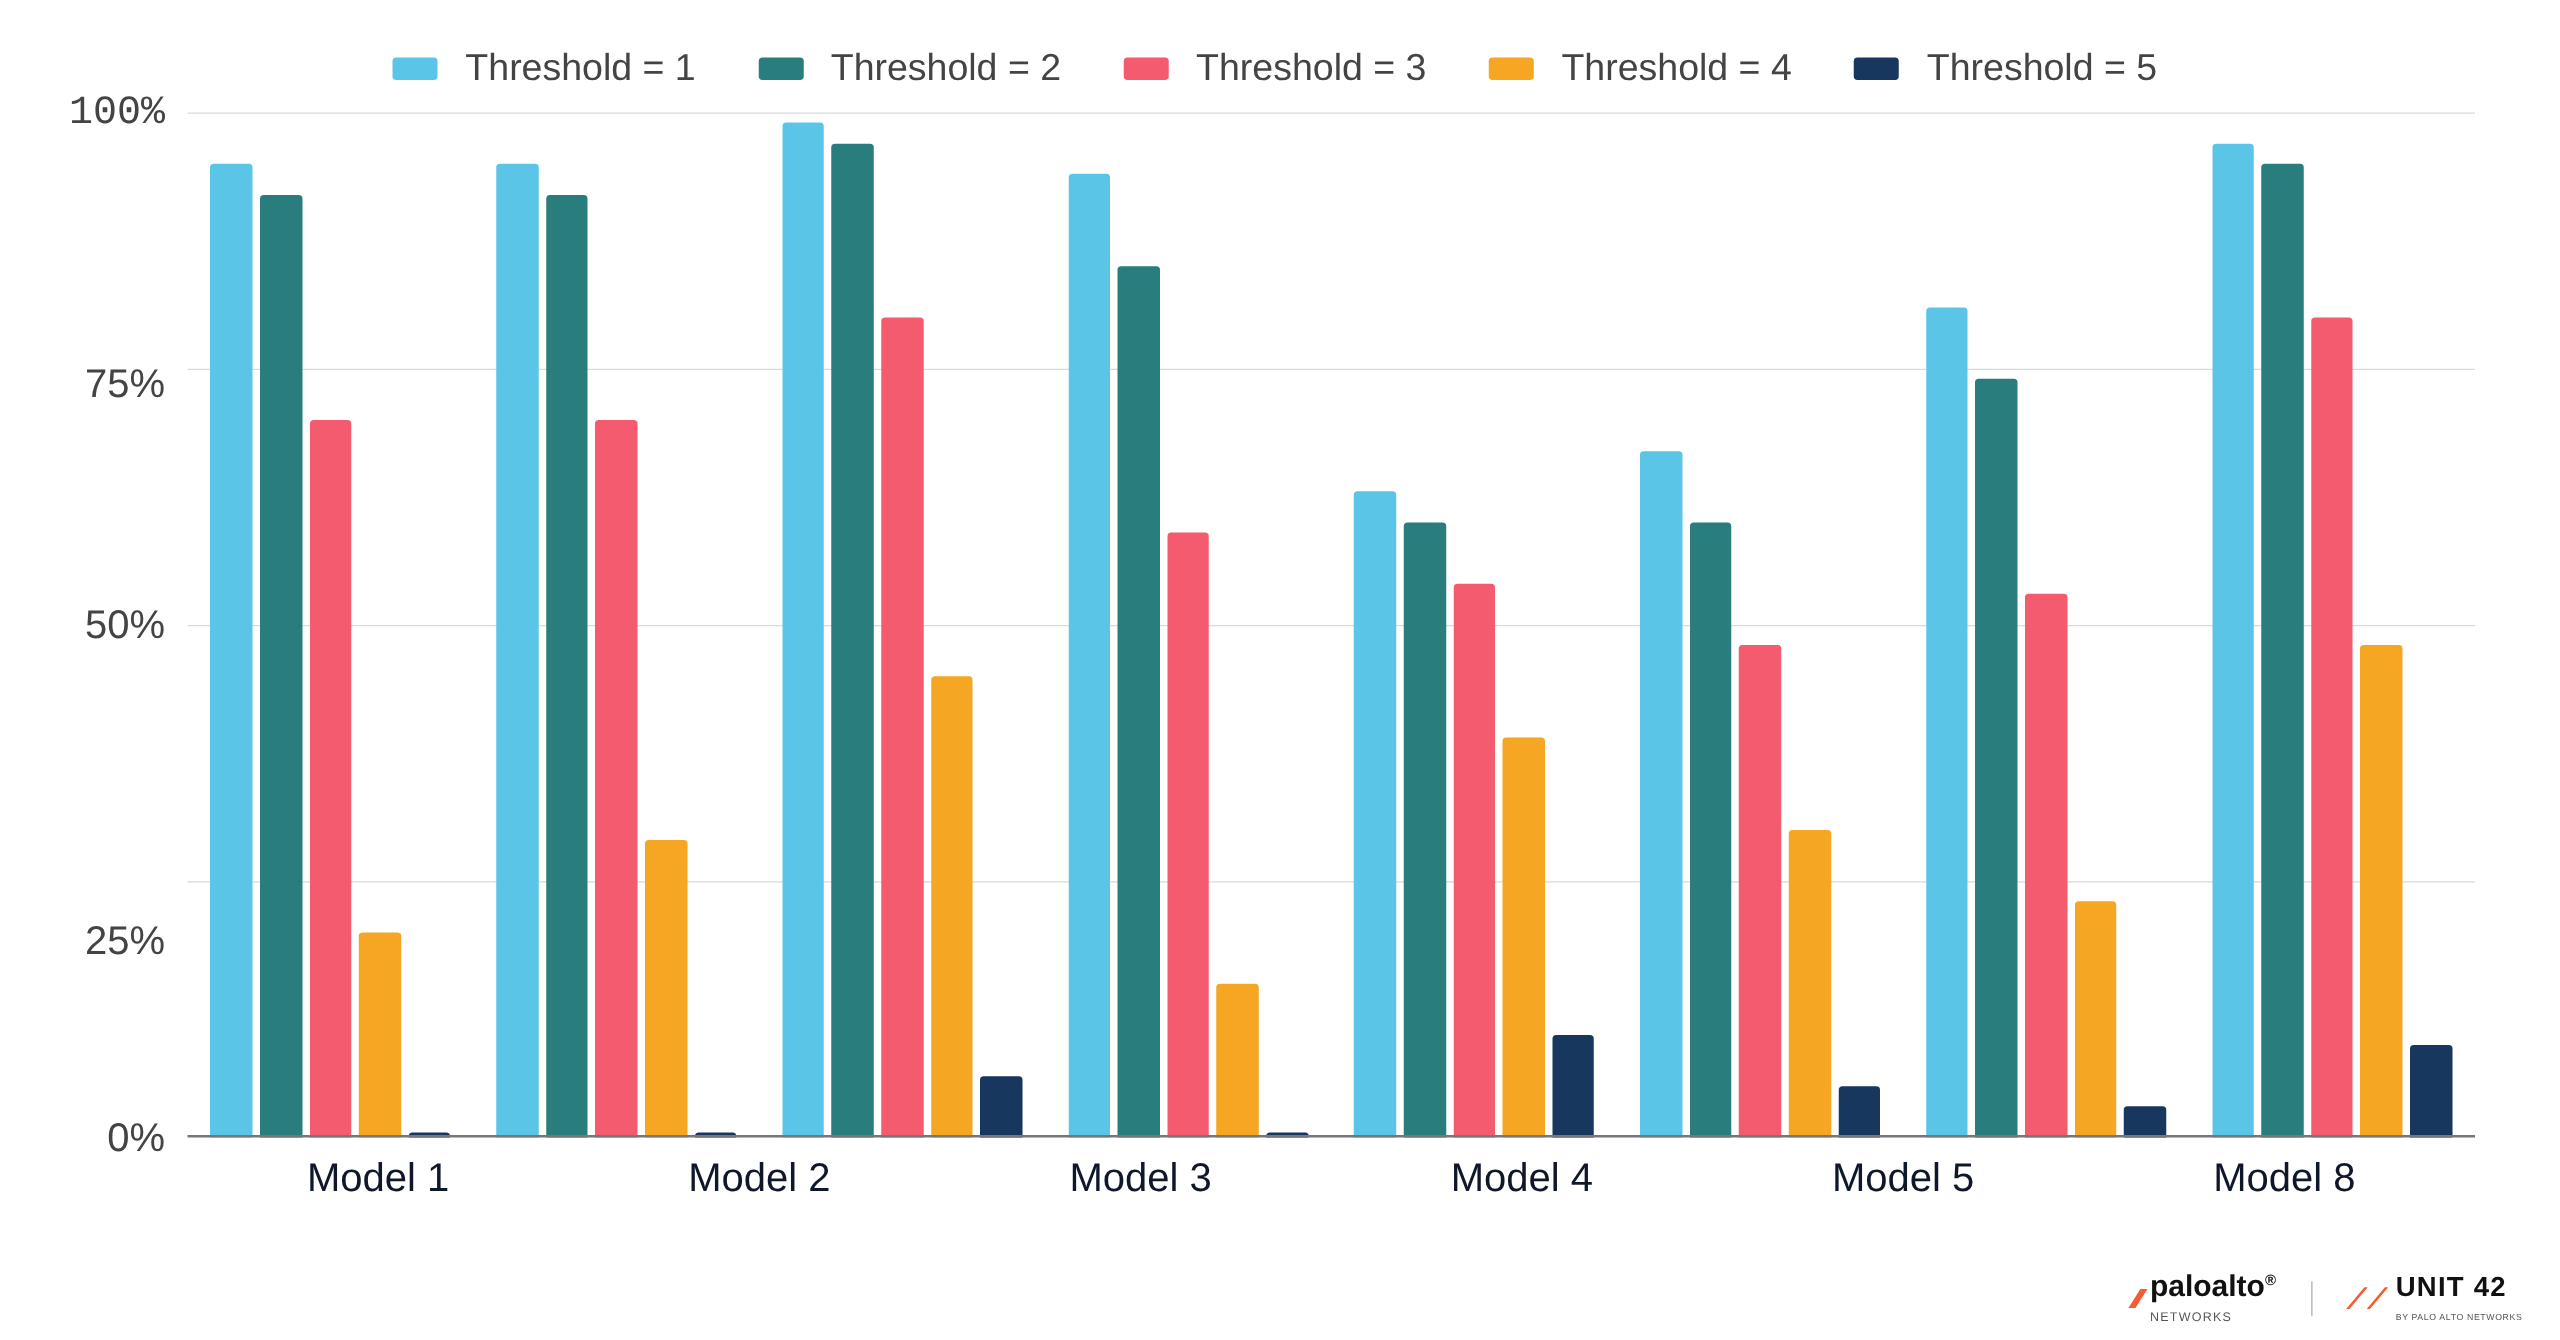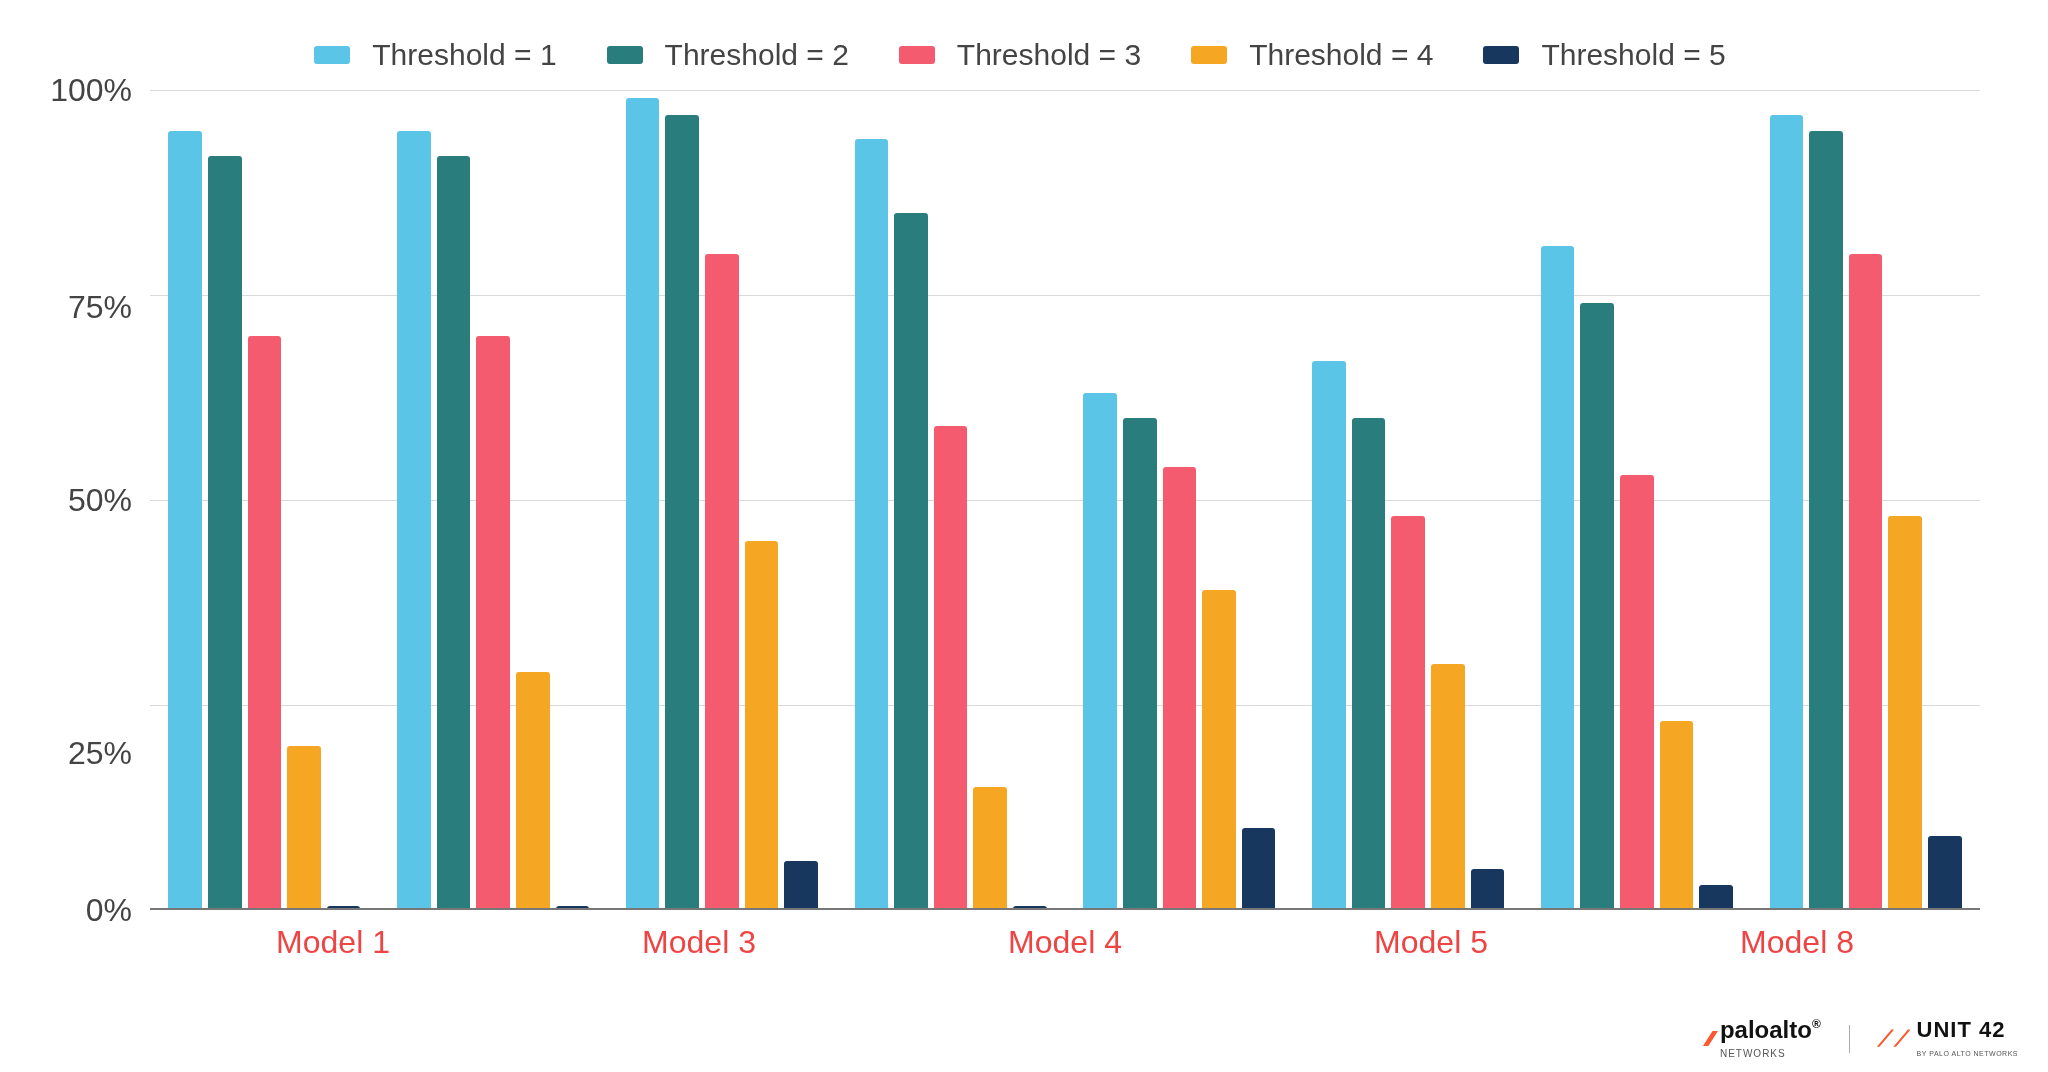--- a/index.html
+++ b/index.html
@@ -104,21 +104,21 @@
     position: absolute;
     left: 110px;
     width: 1830px;
     top: 898px;
     display: flex;
   }
   .xlabel {
     flex: 1 1 0;
     text-align: center;
     font-size: 32px;
-    color: #ef4444;
+    color: #0f172a;
     padding-top: 6px;
   }
   .footer {
     position: absolute;
     right: 30px;
     bottom: 12px;
     display: flex;
     align-items: center;
     gap: 28px;
     font-size: 18px;
@@ -201,21 +201,21 @@
   <div class="plot">
     <div class="grid-area" id="grid-area">
         <div class="ylabel" style="top: 100%;">0%</div>
         <div class="gridline" style="top: 75%;"></div>
         <div class="ylabel" style="top: 75%; margin-top: 48px;">25%</div>
         <div class="gridline" style="top: 50%;"></div>
         <div class="ylabel" style="top: 50%;">50%</div>
         <div class="gridline" style="top: 25%;"></div>
         <div class="ylabel" style="top: 25%; margin-top: 12px;">75%</div>
         <div class="gridline" style="top: 0%;"></div>
-        <div class="ylabel" style="top: 0%;">100%</div>
+        <div class="ylabel" style="top: 0%; font-family: Liberation Mono, monospace;">100%</div>
       </div>
     <div class="groups" id="groups">
         <div class="group">
           <div class="bars">
             <div class="bar" title="Threshold = 1: 95%" style="height: 95%; background: rgb(91, 197, 232);"></div>
             <div class="bar" title="Threshold = 2: 92%" style="height: 92%; background: rgb(42, 125, 125);"></div>
             <div class="bar" title="Threshold = 3: 70%" style="height: 70%; background: rgb(244, 91, 110);"></div>
             <div class="bar" title="Threshold = 4: 20%" style="height: 20%; background: rgb(245, 166, 35);"></div>
             <div class="bar" title="Threshold = 5: 0.5%" style="height: 0.5%; background: rgb(23, 55, 94);"></div>
           </div>
@@ -282,20 +282,21 @@
             <div class="bar" title="Threshold = 4: 48%" style="height: 48%; background: rgb(245, 166, 35);"></div>
             <div class="bar" title="Threshold = 5: 9%" style="height: 9%; background: rgb(23, 55, 94);"></div>
           </div>
         </div>
       </div>
     <div class="axis-line"></div>
   </div>
 
   <div class="xlabels" id="xlabels">
       <div class="xlabel">Model 1</div>
+      <div class="xlabel">Model 2</div>
       <div class="xlabel">Model 3</div>
       <div class="xlabel">Model 4</div>
       <div class="xlabel">Model 5</div>
       <div class="xlabel">Model 8</div>
     </div>
 </div>
 
 <div class="footer">
   <div class="brand-pa">
     <span class="pa-mark">⁄⁄⁄</span>

